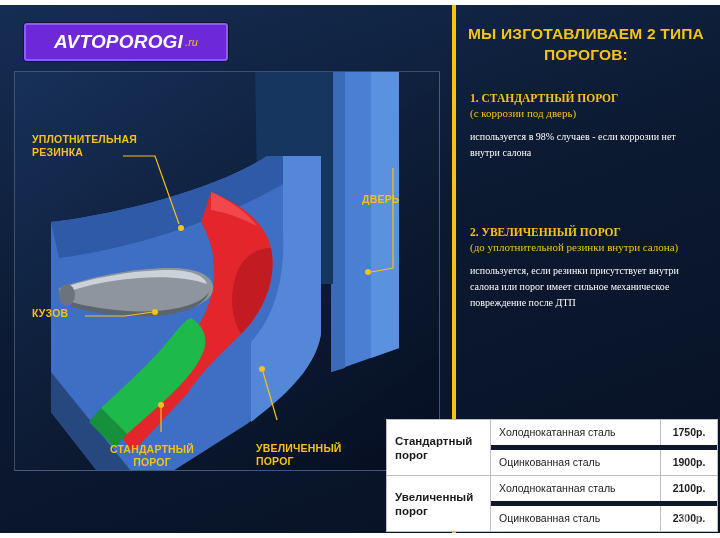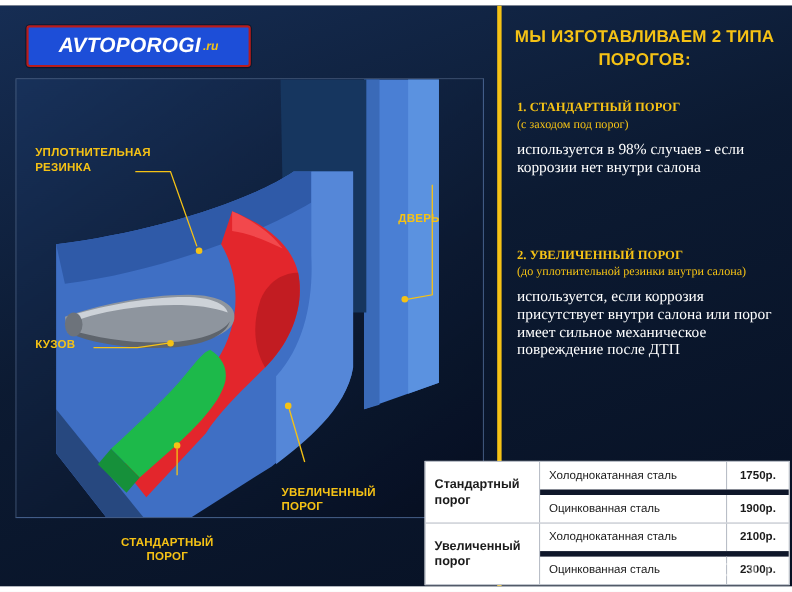--- a/index.html
+++ b/index.html
@@ -43,38 +43,38 @@
   
   .left {
     position: absolute;
     left: 0; top: 0;
     width: 452px; height: 528px;
   }
   .logo {
     position: absolute;
     left: 24px; top: 18px;
     width: 200px; height: 34px;
-    background: #1d4ed8;
-    border: 2px solid #b91c1c;
+    background: #6d28d9;
+    border: 2px solid #8b5cf6;
     border-radius: 3px;
     display: flex;
     align-items: center;
     justify-content: center;
     box-shadow: 0 0 0 1px rgba(0,0,0,0.4);
   }
   .logo-text {
     font-size: 19px;
     font-weight: bold;
     font-style: italic;
     color: #ffffff;
     letter-spacing: 0.2px;
   }
   .logo-ru {
     font-size: 11px;
-    font-weight: bold;
+    font-weight: normal;
     font-style: italic;
     color: #f5c215;
     margin-left: 2px;
   }
 
   .diagram-frame {
     position: absolute;
     left: 14px; top: 66px;
     width: 424px; height: 398px;
     border: 1px solid rgba(120,150,200,0.45);
@@ -89,21 +89,21 @@
     font-size: 10.5px;
     font-weight: bold;
     line-height: 13px;
     text-transform: uppercase;
     letter-spacing: 0.2px;
     white-space: pre-line;
   }
   .lbl-seal   { left: 32px;  top: 128px; width: 130px; }
   .lbl-door   { left: 362px; top: 142px; width: 60px; margin-top: 46px;  }
   .lbl-body   { left: 32px;  top: 302px; width: 70px;  }
-  .lbl-std    { left: 92px;  top: 438px; width: 120px; text-align: center; margin-top: 44px;}
+  .lbl-std    { left: 92px;  top: 438px; width: 120px; text-align: center;}
   .lbl-inc    { left: 256px; top: 437px; width: 120px; }
 
   
   .right {
     position: absolute;
     left: 452px; top: 0;
     width: 268px; height: 528px;
   }
   .divider {
     position: absolute;
@@ -138,21 +138,21 @@
     line-height: 15px;
   }
   .r-sub {
     color: #f5c215;
     font-size: 11px;
     line-height: 14px;
     font-weight: normal;
   }
   .r-body {
     margin-top: 9px;
-    font-size: 14px;
+    font-size: 10px;
     line-height: 16px;
     color: #ffffff;
   }
 
   
   .table {
     position: absolute;
     left: 386px; top: 414px;
     width: 330px;
     border: 1px solid #b9bec7;
@@ -293,28 +293,28 @@
     </div>
 
     <div class="divider"></div>
 
     <div class="right">
       <div class="r-title">МЫ ИЗГОТАВЛИВАЕМ
 2 ТИПА ПОРОГОВ:</div>
 
       <div class="r-block b1">
         <div class="r-head">1. СТАНДАРТНЫЙ ПОРОГ</div>
-        <div class="r-sub">(с заходом под порог)</div>
+        <div class="r-sub">(с коррозии под дверь)</div>
         <div class="r-body">используется в 98% случаев - если коррозии нет внутри салона</div>
       </div>
 
       <div class="r-block b2">
         <div class="r-head">2. УВЕЛИЧЕННЫЙ ПОРОГ</div>
         <div class="r-sub">(до уплотнительной резинки внутри салона)</div>
-        <div class="r-body">используется, если коррозия присутствует внутри салона или порог имеет сильное механическое повреждение после ДТП</div>
+        <div class="r-body">используется, если резинки присутствует внутри салона или порог имеет сильное механическое повреждение после ДТП</div>
       </div>
     </div>
 
     <div class="table">
       <div class="trow">
         <div class="tname">Стандартный порог</div>
         <div class="tcells">
           <div class="tsub">
             <div class="tmat">Холоднокатанная сталь</div>
             <div class="tprice">1750р.</div>

